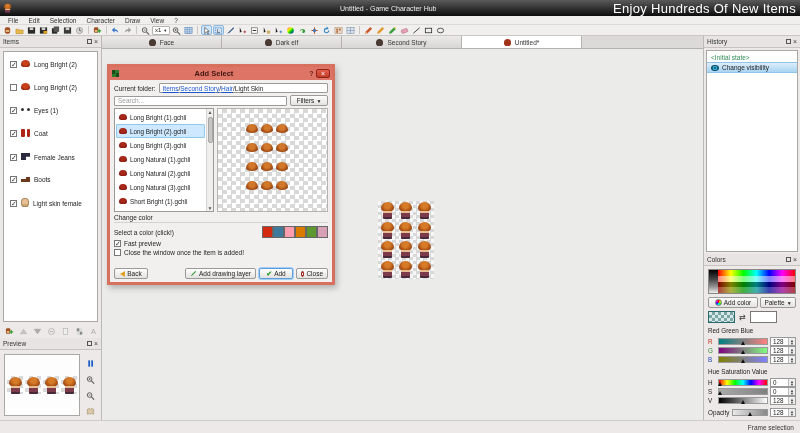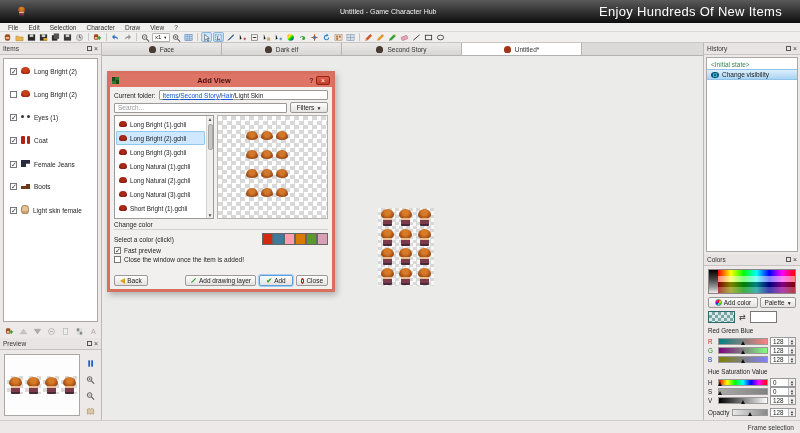--- a/index.html
+++ b/index.html
@@ -1,21 +1,21 @@
 <!DOCTYPE html>
 <html><head>
 <meta charset="utf-8">
 <style>
   * { margin:0; padding:0; box-sizing:border-box; }
   html,body { width:800px; height:433px; overflow:hidden; }
   body { font-family:"Liberation Sans", sans-serif; font-size:7px; color:#222; background:#ece9e8; }
   .app { width:800px; height:433px; display:flex; flex-direction:column; }
 
   
-  .titlebar { height:23px; background:linear-gradient(#5a5a5a,#0d0d0d); display:flex; align-items:center; color:#fff; padding:0 18px; flex:0 0 auto;text-align:right; }
+  .titlebar { height:16px; background:linear-gradient(#5a5a5a,#0d0d0d); display:flex; align-items:center; color:#fff; padding:0 4px; flex:0 0 auto;text-align:right; }
   .app-icon { width:8px; height:10px; margin-right:4px; position:relative; }
   .title { position:absolute; left:340px; font-size:7px; color:#eee; }
   .promo { margin-left:auto; font-size:13px; color:#fff; letter-spacing:.3px; }
 
   
   .menubar { height:9px; background:#f1efee; border-bottom:1px solid #dcdad8; display:flex; align-items:center; padding-left:3px; flex:0 0 auto; }
   .menu-item { font-size:6.5px; color:#333; padding:0 5px; }
 
   
   .toolbar { height:11px; background:#f1efee; border-bottom:1px solid #c9c6c4; display:flex; align-items:center; padding-left:2px; gap:1px; flex:0 0 auto; }
@@ -563,21 +563,21 @@
             <span class="char"></span>
             <span class="char"></span>
             <span class="char"></span>
             <span class="char"></span>
             <span class="char"></span>
           </div>
 
         <div class="dialog">
           <div class="dlg-titlebar">
             <span class="dlg-icon"></span>
-            <span class="dlg-title">Add View</span>
+            <span class="dlg-title">Add Select</span>
             <span class="dlg-help">?</span>
             <span class="dlg-close">×</span>
           </div>
           <div class="dlg-body">
             <div class="dlg-row">
               <span class="dlg-label">Current folder:</span>
               <span class="field" id="breadcrumb">
                   <span class="crumb-link">Items</span>
                   <span class="crumb-sep"> / </span>
                   <span class="crumb-link">Second Story</span>

